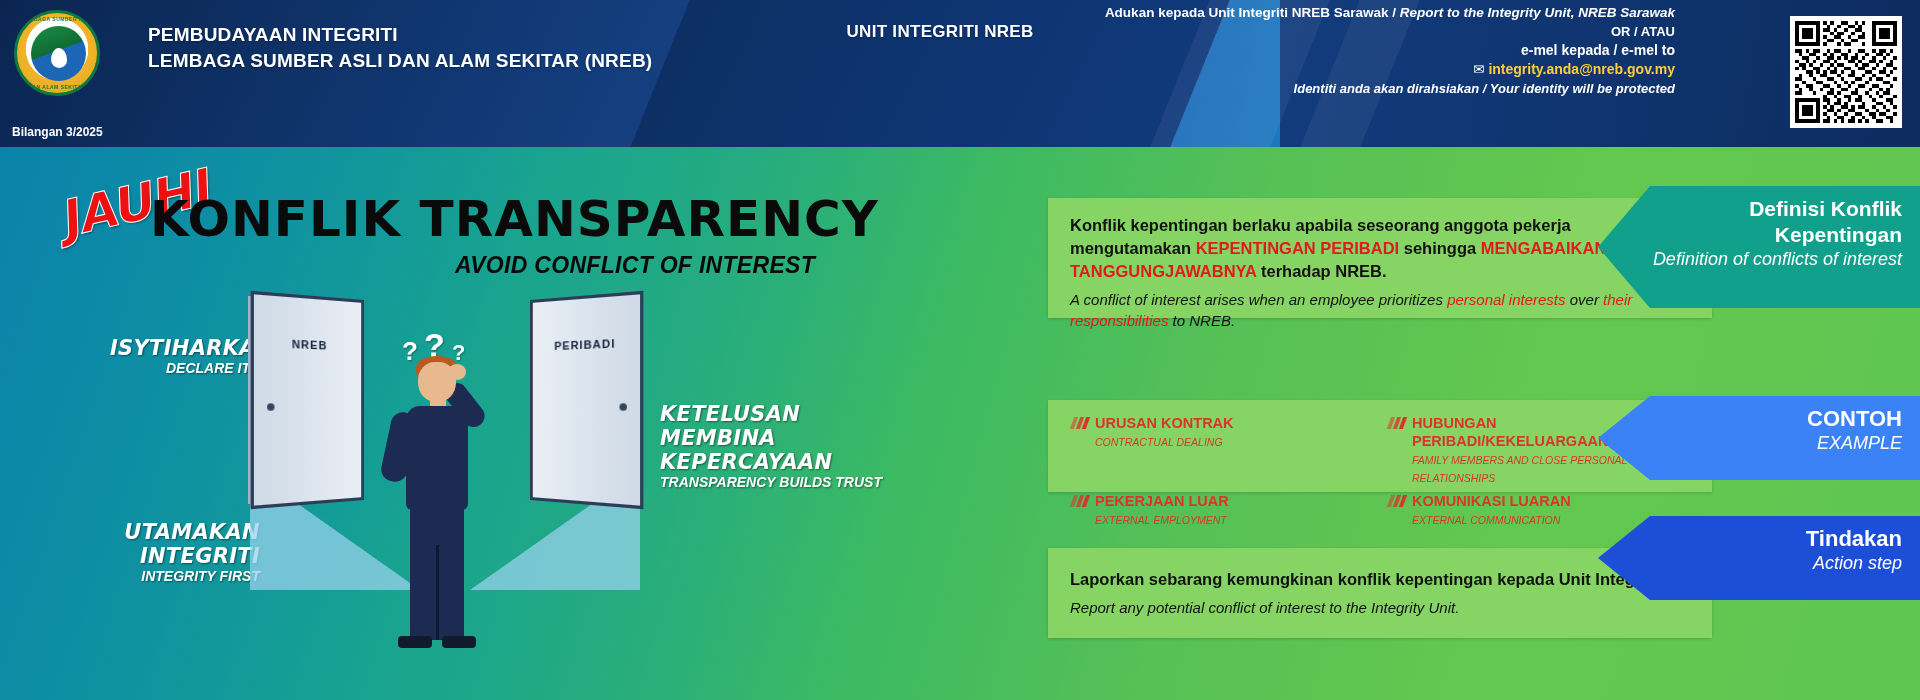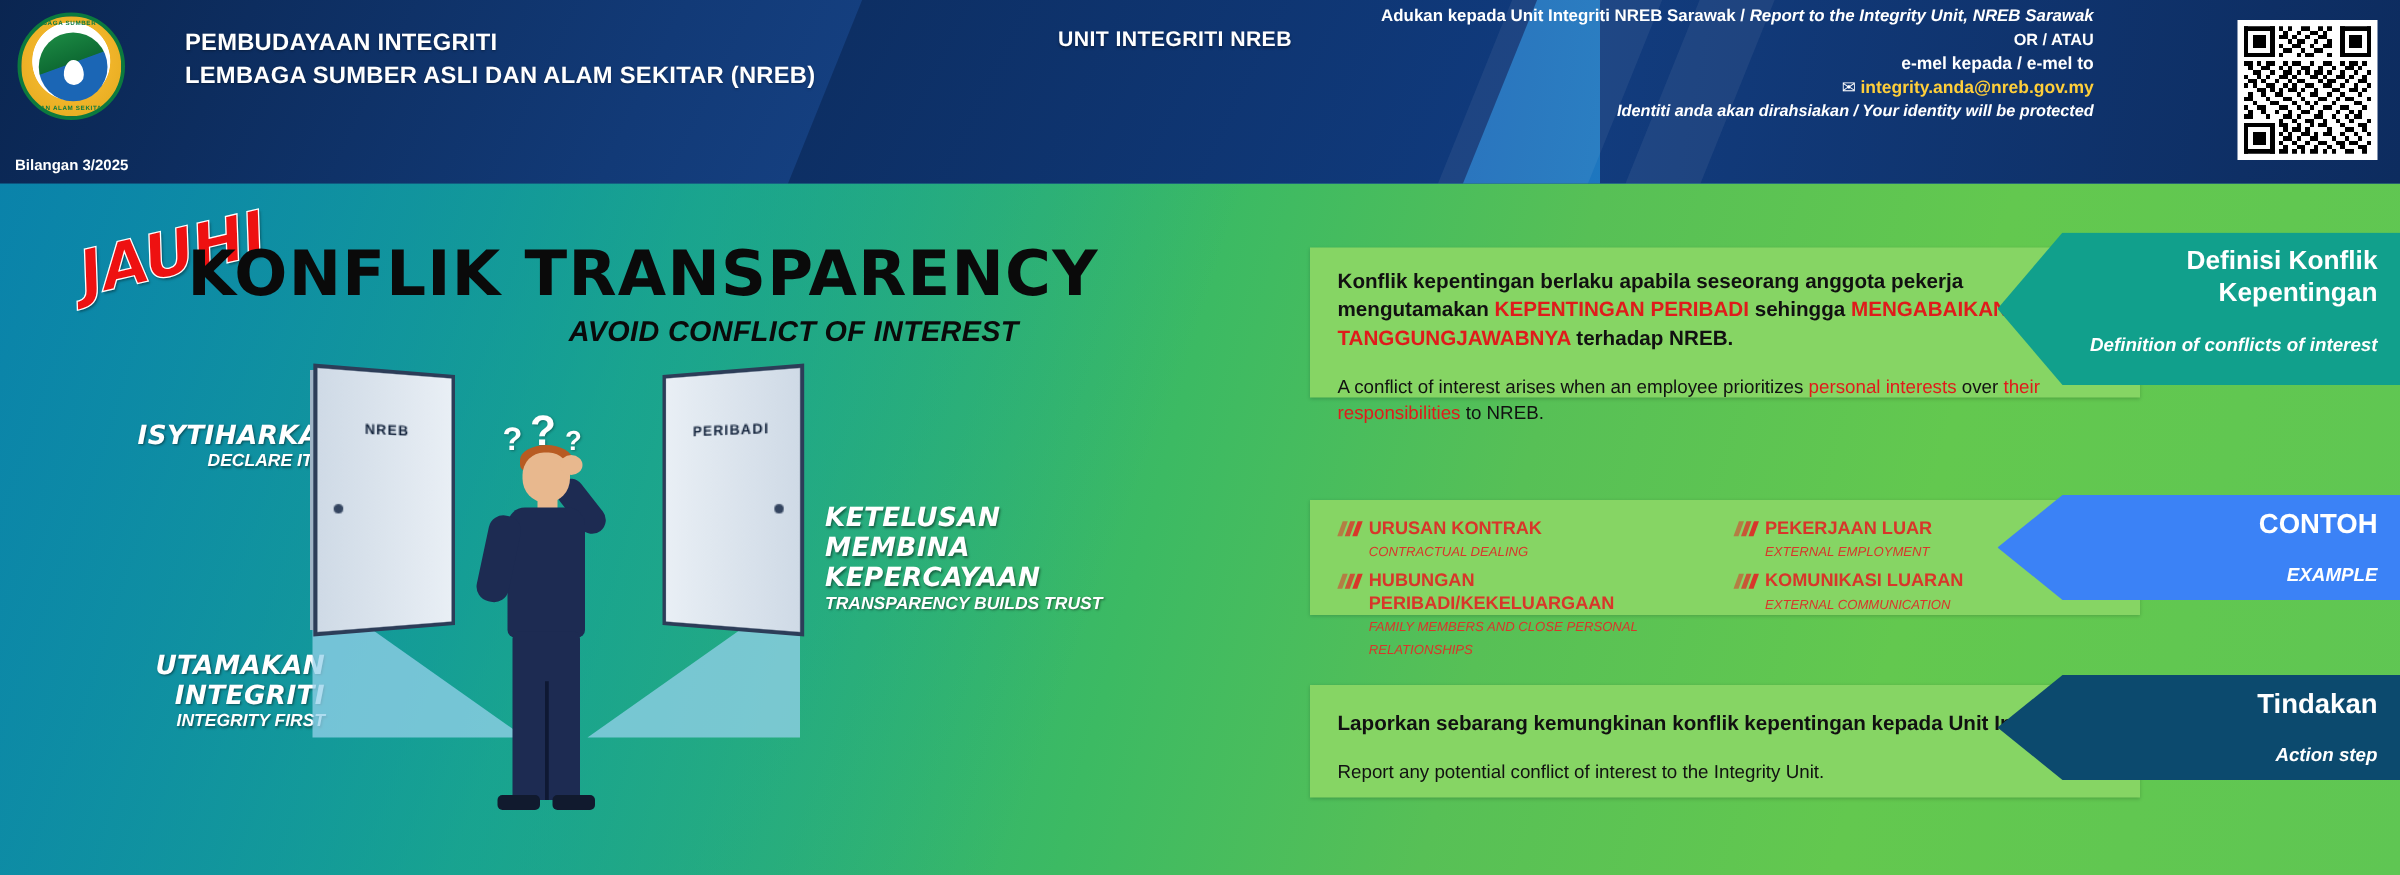--- a/index.html
+++ b/index.html
@@ -309,22 +309,23 @@
 
   .p-text { position: absolute; left: 22px; right: 18px; top: 16px; }
   .p-my {
     color: #111111;
     font-weight: bold;
     font-size: 16.5px;
     line-height: 23px;
   }
   .p-my .red { color: #e01b1b; }
   .p-en {
-    margin-top: 16px;
+    margin-top: 6px;
     color: #111111;
+    font-style: italic;
     font-size: 15px;
     line-height: 21px;
   }
   .p-en .red { color: #e01b1b; }
 
   
   .ex-grid {
     position: absolute;
     left: 24px; top: 14px;
     width: 620px;
@@ -369,32 +370,32 @@
     width: 322px;
     background: #0f9e8a;
     color: #ffffff;
     box-sizing: border-box;
     padding: 10px 18px 10px 54px;
     text-align: right;
     clip-path: polygon(52px 0, 100% 0, 100% 100%, 52px 100%, 0 50%);
   }
   .tab-1 { top: 186px; height: 122px; background: #11a08c; }
   .tab-2 { top: 396px; height: 84px; background: #3b82f6; }
-  .tab-3 { top: 540px; height: 84px; background: #0c4a6e; }
+  .tab-3 { top: 516px; height: 84px; background: #1d4ed8; }
   .tab .t-my {
     font-weight: bold;
     font-size: 21px;
     line-height: 26px;
   }
   .tab .t-en {
     font-style: italic;
-    font-weight: bold;
-    font-size: 15px;
+    font-weight: normal;
+    font-size: 18px;
     line-height: 19px;
-    margin-top: 19px;
+    margin-top: 2px;
   }
   .tab-2 .t-my, .tab-3 .t-my { font-size: 22px; }
 </style>
 </head>
 <body>
 
 <div class="poster">
 
   <div class="header">
     <div class="hdr-band-dark"></div>
@@ -733,33 +734,33 @@
           <span class="ex-en">CONTRACTUAL DEALING</span>
         </span>
       </div>
       <div class="ex-item">
         <span class="ex-ticks">
             <i></i>
             <i></i>
             <i></i>
           </span>
         <span>
+          <span class="ex-my">HUBUNGAN PERIBADI/KEKELUARGAAN</span><br>
+          <span class="ex-en">FAMILY MEMBERS AND CLOSE PERSONAL RELATIONSHIPS</span>
+        </span>
+      </div>
+      <div class="ex-item">
+        <span class="ex-ticks">
+            <i></i>
+            <i></i>
+            <i></i>
+          </span>
+        <span>
           <span class="ex-my">PEKERJAAN LUAR</span><br>
           <span class="ex-en">EXTERNAL EMPLOYMENT</span>
-        </span>
-      </div>
-      <div class="ex-item">
-        <span class="ex-ticks">
-            <i></i>
-            <i></i>
-            <i></i>
-          </span>
-        <span>
-          <span class="ex-my">HUBUNGAN PERIBADI/KEKELUARGAAN</span><br>
-          <span class="ex-en">FAMILY MEMBERS AND CLOSE PERSONAL RELATIONSHIPS</span>
         </span>
       </div>
       <div class="ex-item">
         <span class="ex-ticks">
             <i></i>
             <i></i>
             <i></i>
           </span>
         <span>
           <span class="ex-my">KOMUNIKASI LUARAN</span><br>

